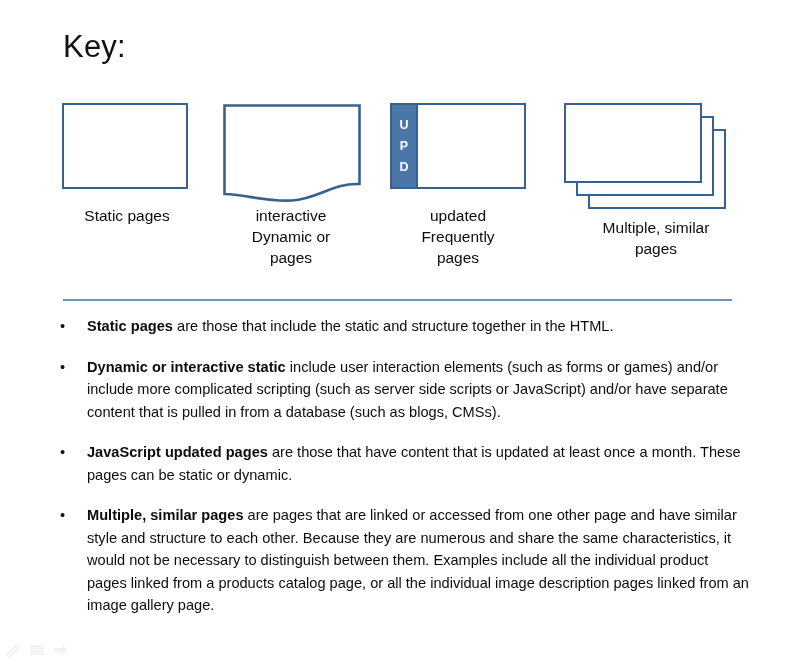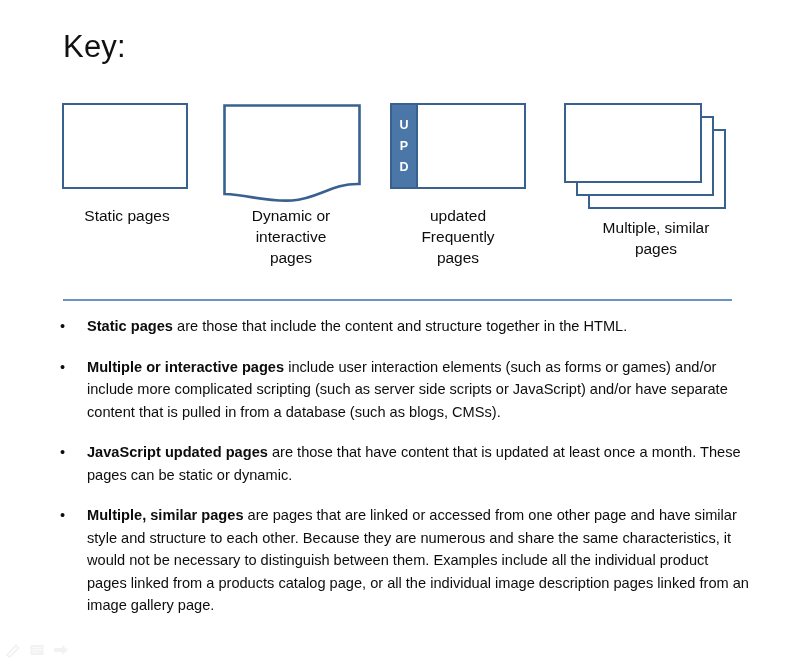--- a/index.html
+++ b/index.html
@@ -217,22 +217,22 @@
       <div class="key-caption">Static pages</div>
     </div>
 
     <div class="key-item key-item-dynamic">
       <div class="shape-box">
         <svg class="doc-wave" viewBox="0 0 140 100">
           <path d="M 2.5 2.5 L 137.5 2.5 L 137.5 81 C 110 80 96 96 70 97.5 C 44 99 27 92 2.5 91 Z" fill="#ffffff" stroke="#39618f" stroke-width="2.6" stroke-linejoin="miter"></path>
         </svg>
       </div>
       <div class="key-caption">
+        <div>interactive</div>
         <div>Dynamic or</div>
-        <div>interactive</div>
         <div>pages</div>
       </div>
     </div>
 
     <div class="key-item key-item-updated">
       <div class="shape-box">
         <div class="rect-upd-wrap">
           <div class="upd-tab">
             <span class="upd-letter">U</span>
             <span class="upd-letter">P</span>
@@ -263,26 +263,26 @@
     </div>
 
   </div>
 
   <div class="divider"></div>
 
   <div class="body-list">
 
     <div class="bullet">
       <span class="dot">•</span>
-      <b>Static pages</b><span> are those that include the content and structure together in the HTML.</span>
+      <b>Static pages</b><span> are those that include the static and structure together in the HTML.</span>
     </div>
 
     <div class="bullet">
       <span class="dot">•</span>
-      <b>Multiple or interactive pages</b><span> include user interaction elements (such as forms or games) and/or include more complicated scripting (such as server side scripts or JavaScript) and/or have separate content that is pulled in from a database (such as blogs, CMSs).</span>
+      <b>Dynamic or interactive static</b><span> include user interaction elements (such as forms or games) and/or include more complicated scripting (such as server side scripts or JavaScript) and/or have separate content that is pulled in from a database (such as blogs, CMSs).</span>
     </div>
 
     <div class="bullet">
       <span class="dot">•</span>
       <b>JavaScript updated pages</b><span> are those that have content that is updated at least once a month. These pages can be static or dynamic.</span>
     </div>
 
     <div class="bullet">
       <span class="dot">•</span>
       <b>Multiple, similar pages</b><span> are pages that are linked or accessed from one other page and have similar style and structure to each other. Because they are numerous and share the same characteristics, it would not be necessary to distinguish between them. Examples include all the individual product pages linked from a products catalog page, or all the individual image description pages linked from an image gallery page.</span>

